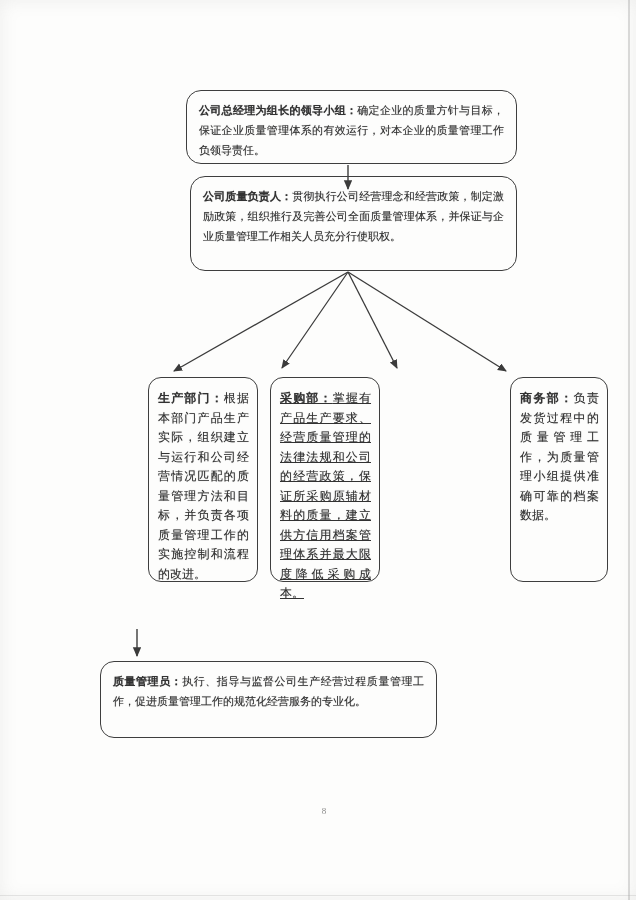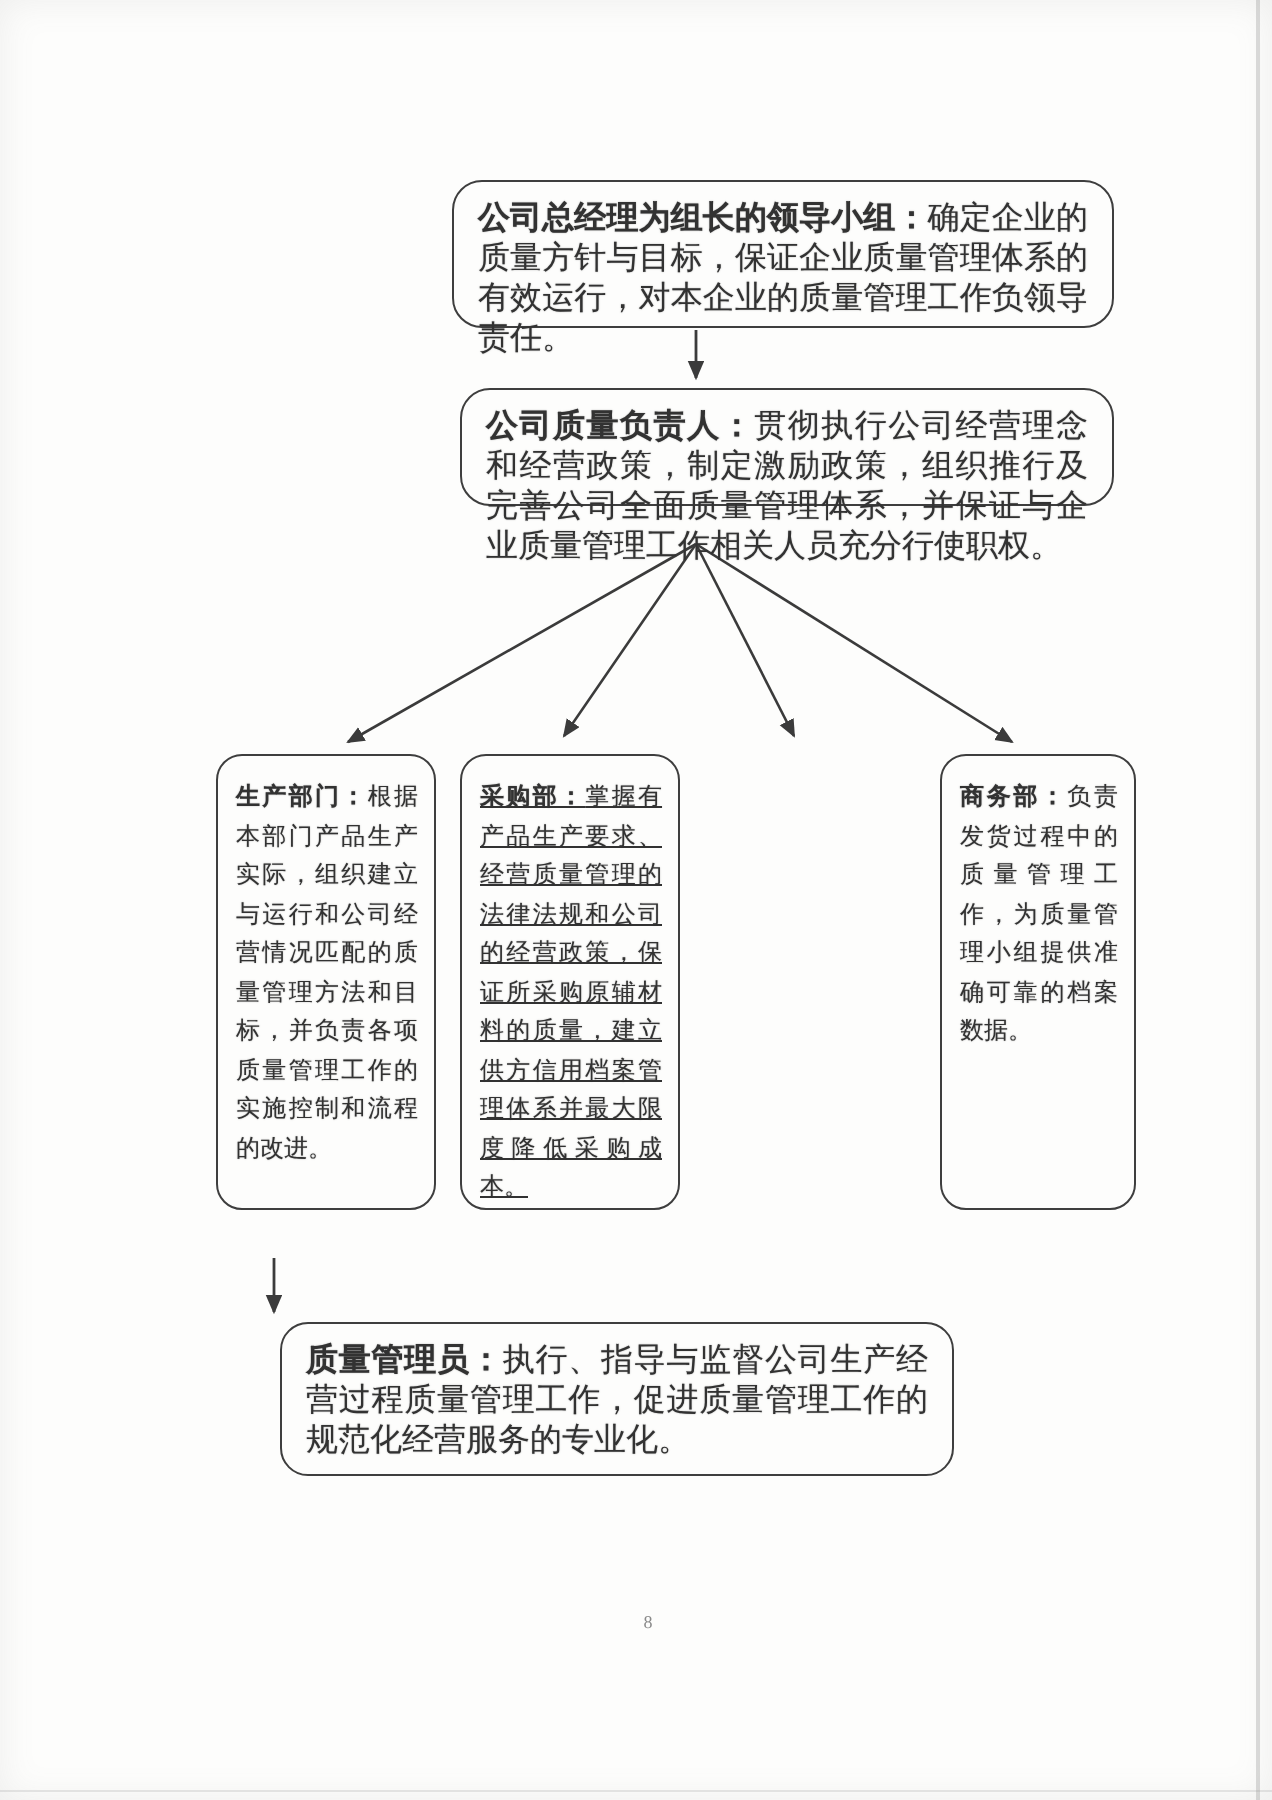--- a/index.html
+++ b/index.html
@@ -22,37 +22,37 @@
   .box{
     position:absolute;
     box-sizing:border-box;
     border:1.3px solid #3e3e3e;
     border-radius:13px;
     color:#323232;
     text-shadow:0 0 0.7px rgba(70,70,70,0.55);
     background:transparent;
   }
   .wide{
-    font-size:16px;
+    font-size:11px;
     line-height:20px;
     padding:9px 12px 8px 12px;
     text-align:justify;
-    margin-left:40px;
   }
   .dept{
     top:377px;
-    height:228px;
+    height:205px;
     font-size:12px;
     line-height:19.5px;
     padding:11px 8px 5px 9px;
     text-align:justify;
+    margin-left:40px;
   }
   .bt{font-weight:bold;}
   #box-leader{left:186px;top:90px;width:331px;height:74px;border-radius:15px;}
-  #box-quality{left:190px;top:194px;width:327px;height:59px;border-radius:15px;}
+  #box-quality{left:190px;top:176px;width:327px;height:95px;border-radius:15px;}
   #box-dept-0{left:108px;width:110px;}
   #box-dept-1{left:230px;width:110px;text-decoration:underline;}
   #box-dept-2{left:352px;width:112px;}
   #box-dept-3{left:470px;width:98px;}
   #box-admin{left:100px;top:661px;width:337px;height:77px;border-radius:14px;}
   .arrows{position:absolute;left:0;top:0;pointer-events:none;}
   .page-number{
     position:absolute;left:0;top:806px;width:648px;
     text-align:center;font-size:9px;color:#8a8a8a;
   }

